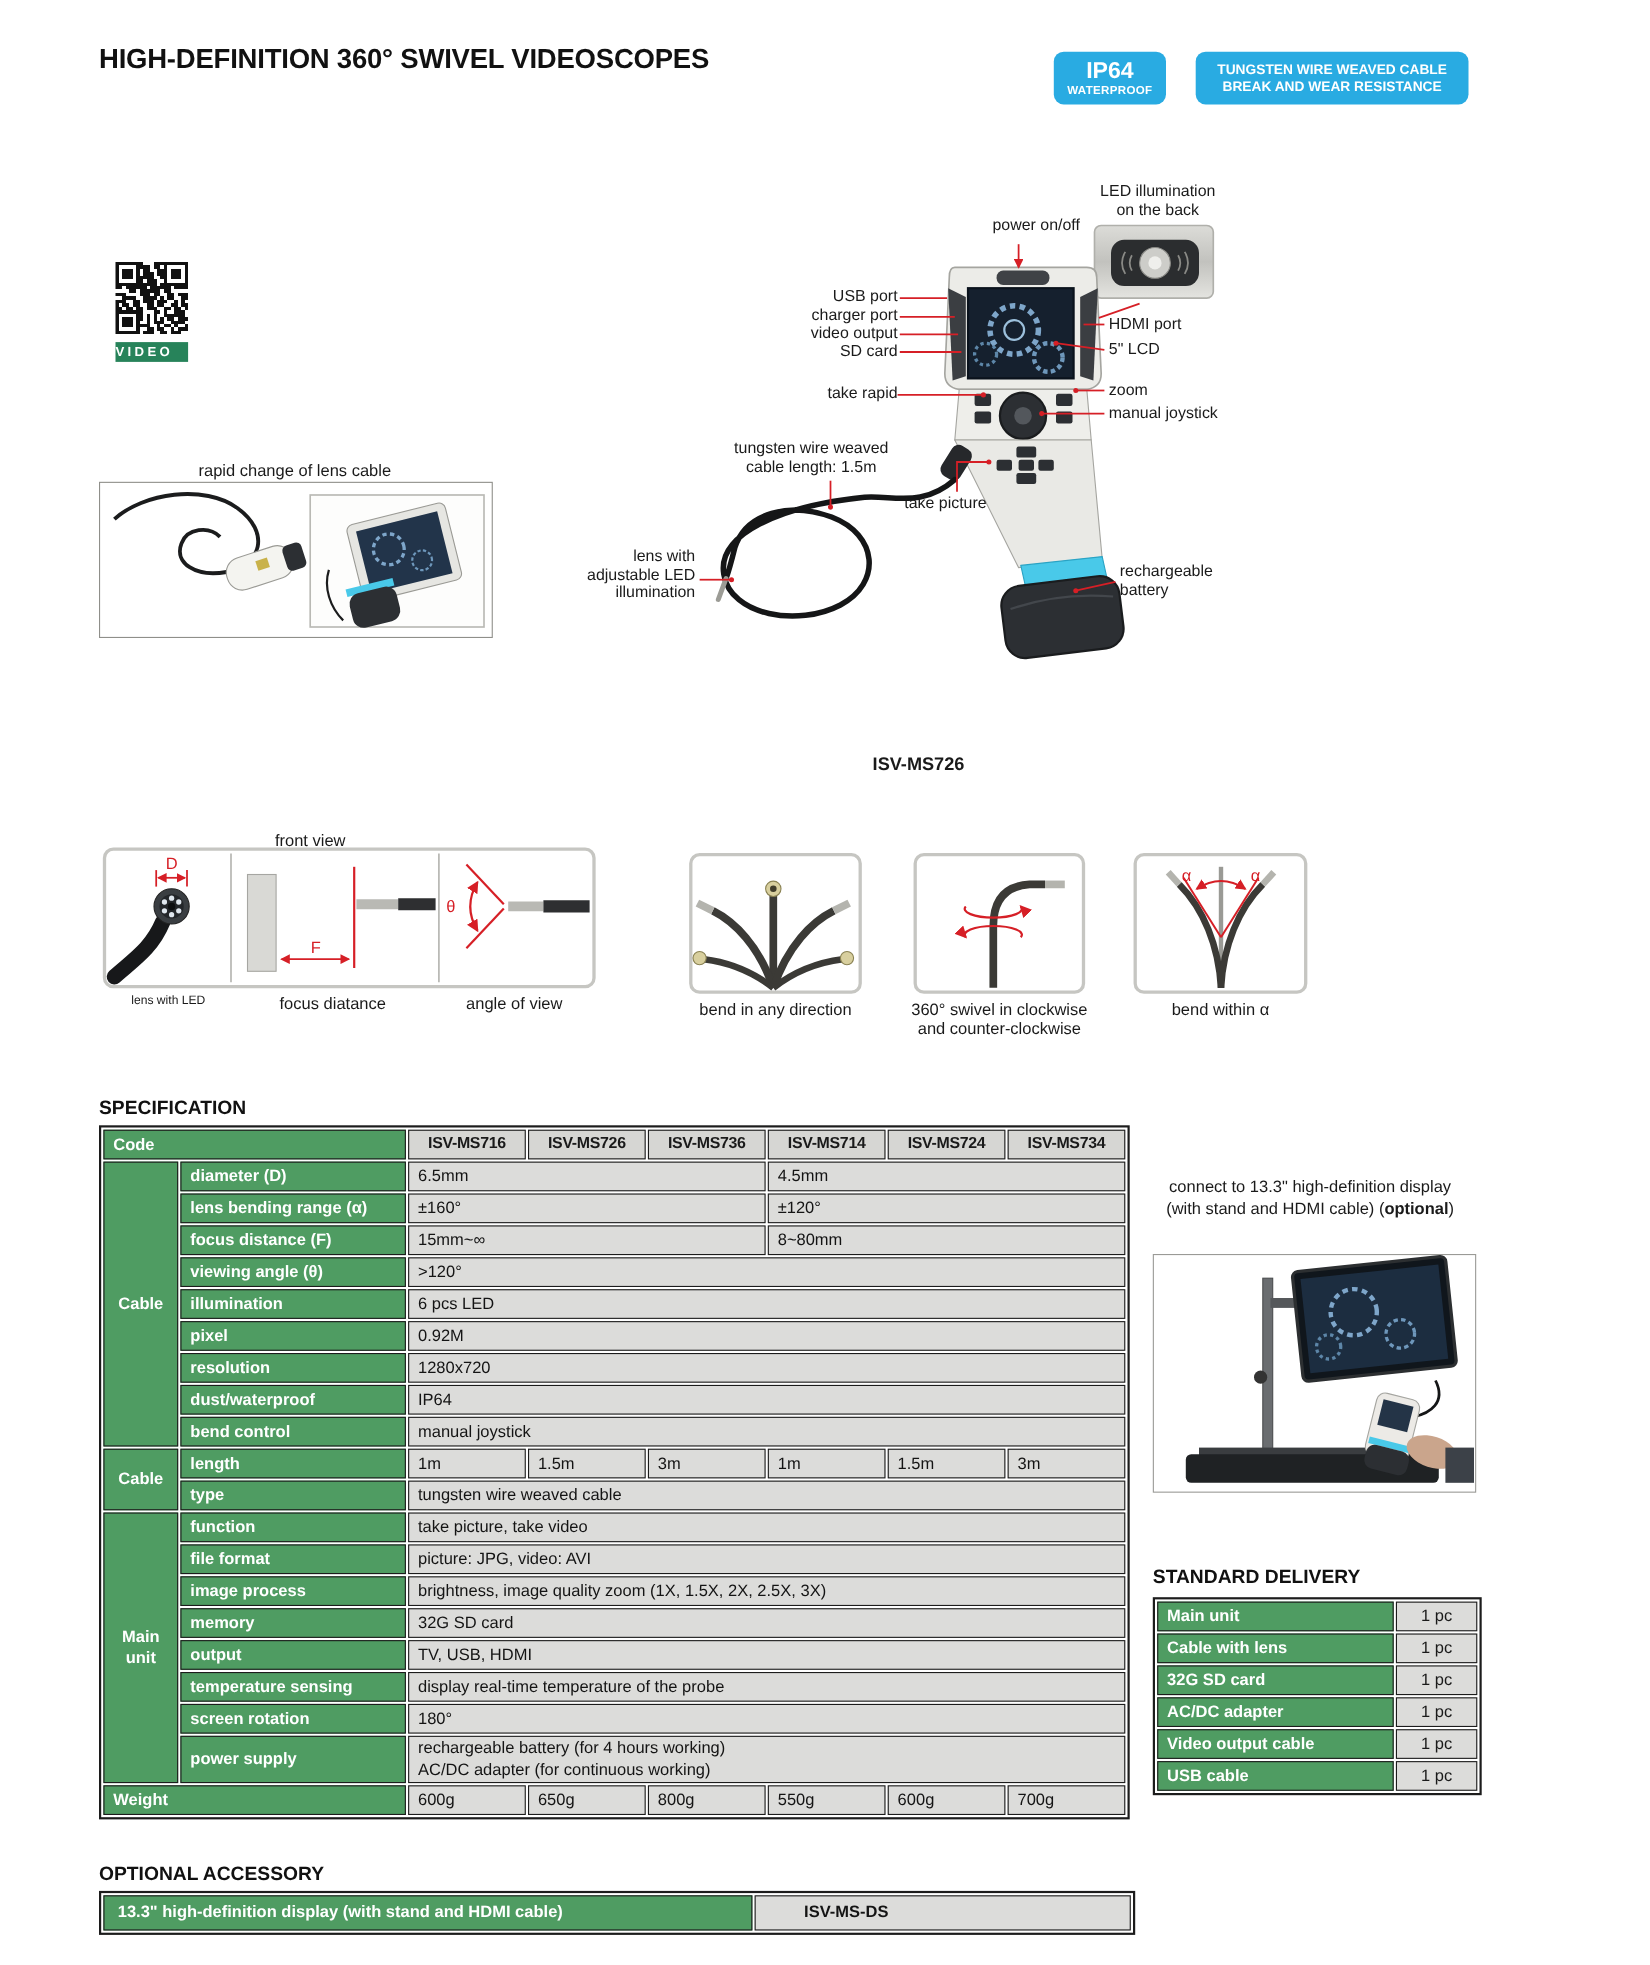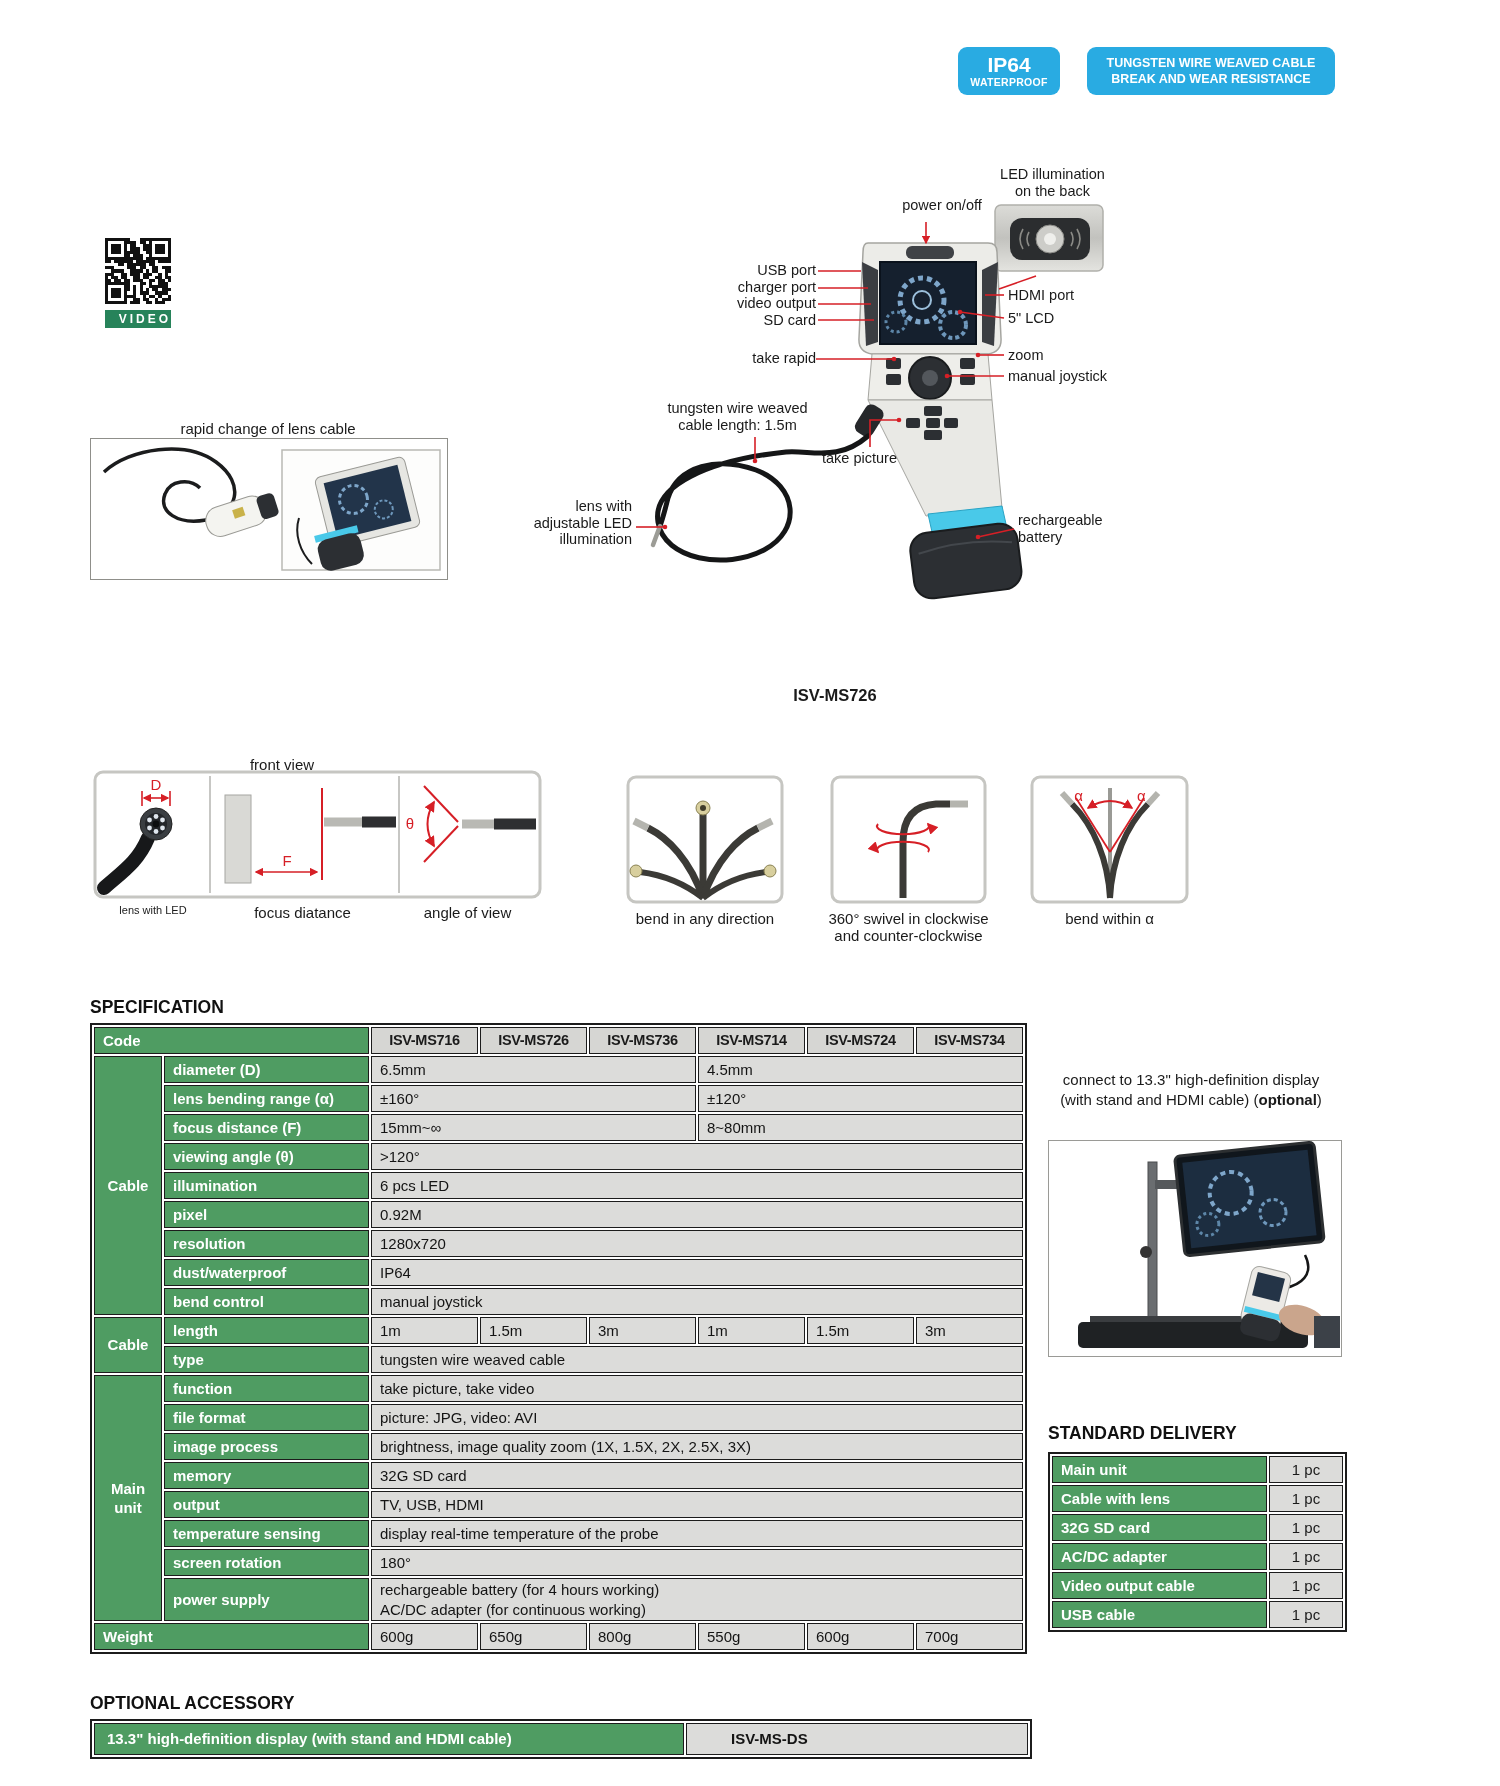--- a/index.html
+++ b/index.html
@@ -7,21 +7,21 @@
         font-family:"Liberation Sans","DejaVu Sans",sans-serif;color:#1a1a1a;}
   .title{position:absolute;left:90px;top:40px;font-size:25px;font-weight:bold;letter-spacing:-0.2px;color:#111;}
   .badge{position:absolute;background:#29abe2;color:#fff;border-radius:9px;display:flex;flex-direction:column;
          align-items:center;justify-content:center;text-align:center;}
   .badge-ip{left:958px;top:47px;width:102px;height:48px;}
   .badge-ip .b1{font-size:21px;font-weight:bold;line-height:1.05;}
   .badge-ip .b2{font-size:10.5px;font-weight:bold;letter-spacing:.3px;}
   .badge-cable{left:1087px;top:47px;width:248px;height:48px;}
   .badge-cable .b1,.badge-cable .b2{font-size:12.5px;font-weight:bold;line-height:1.3;}
   .qr{position:absolute;left:105px;top:238px;width:66px;}
-  .qr-label{margin-top:2px;height:18px;line-height:18px;background:#27835a;color:#fff;text-align:right;
+  .qr-label{margin-top:2px;height:18px;line-height:18px;background:#27835a;color:#fff;text-align:left;
             font-size:12px;font-weight:bold;letter-spacing:3px;}
   .box{position:absolute;background:#fff;border:1px solid #8f8f8a;z-index:0;}
   svg.overlay{position:absolute;left:0;top:0;width:1500px;height:1786px;z-index:1;pointer-events:none;}
   svg text{font-family:"Liberation Sans","DejaVu Sans",sans-serif;}
   .dim{fill:#d61f26;font-size:15px;}
   .cap{position:absolute;font-size:14.5px;line-height:1.15;color:#1a1a1a;z-index:2;}
   .r{text-align:right;} .c{text-align:center;} .pre{white-space:pre-line;}
   .model{font-weight:bold;font-size:16.5px;}
   .h{position:absolute;font-size:17.5px;font-weight:bold;color:#111;z-index:2;}
   .connect{position:absolute;left:1030px;top:1070px;width:322px;text-align:center;font-size:15px;line-height:1.35;z-index:2;}
@@ -35,20 +35,21 @@
   .dlv{left:1048px;top:1452px;}
   .dlv td.pc{background:#dcdcda;border:1px solid #1c1c1c;text-align:center;}
   .opt{left:90px;top:1719px;}
   .opt td.v{font-weight:bold;padding-left:44px;}
 </style>
 </head>
 <body>
 
 <div class="page">
 
+  <div class="title">HIGH-DEFINITION 360° SWIVEL VIDEOSCOPES</div>
   <div class="badge badge-ip">
     <div class="b1">IP64</div>
     <div class="b2">WATERPROOF</div>
   </div>
   <div class="badge badge-cable">
     <div class="b1">TUNGSTEN WIRE WEAVED CABLE</div>
     <div class="b2">BREAK AND WEAR RESISTANCE</div>
   </div>
 
   <div class="qr">

